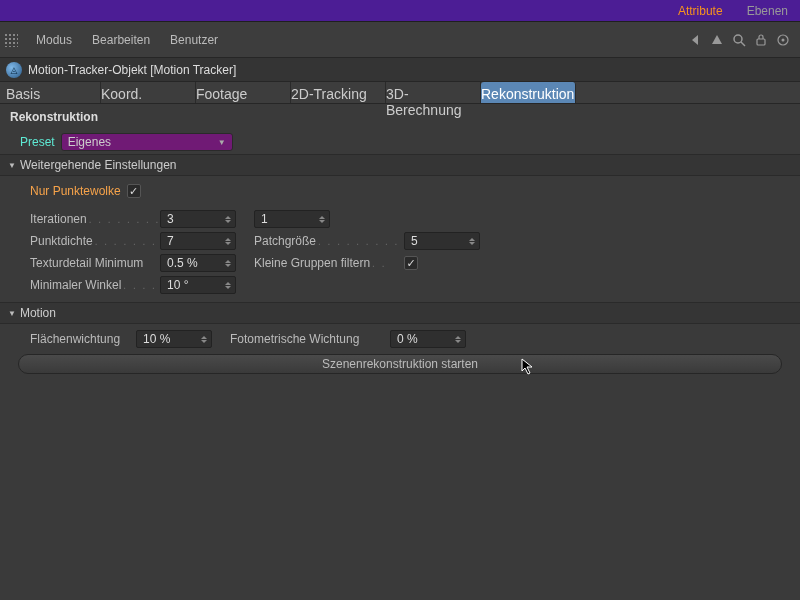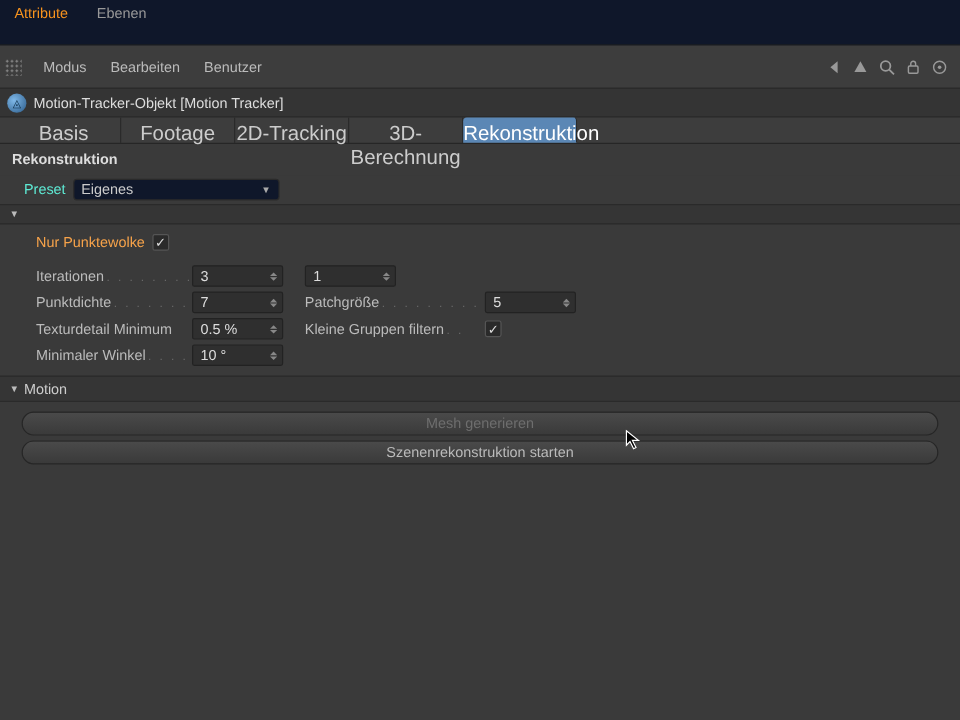--- a/index.html
+++ b/index.html
@@ -1,44 +1,44 @@
 <!DOCTYPE html>
 <html><head>
 <meta charset="utf-8">
 <style>
   * { box-sizing: border-box; margin: 0; padding: 0; font-family: -apple-system, "Helvetica Neue", Arial, sans-serif; }
   html, body { width: 800px; height: 600px; background: #3a3a3a; color: #bfbfbf; font-size: 12px; overflow: hidden; }
 
-  .top-tabs { display: flex; background: #0f172a; height: 38px; border-bottom: 1px solid #1f1f1f; }
+  .top-tabs { display: flex; background: #4c1d95; height: 22px; border-bottom: 1px solid #1f1f1f; justify-content: flex-end; }
   .top-tab { padding: 4px 12px 0 12px; color: #999; cursor: default; }
   .top-tab.active { color: #f7931e; }
 
   .menubar { display: flex; align-items: center; height: 36px; background: #3d3d3d; border-bottom: 1px solid #262626; padding: 0 4px; }
   .grid-icon { width: 14px; height: 14px; display: inline-block; margin-right: 8px;
     background-image: radial-gradient(#888 1px, transparent 1px);
     background-size: 4px 4px; }
   .menu-item { padding: 0 10px; color: #bbb; cursor: default; }
   .menubar-spacer { flex: 1; }
   .menubar-icons { display: flex; align-items: center; gap: 8px; padding-right: 6px; color: #999; }
   .menubar-icons span, .menubar-icons svg { width: 14px; height: 14px; display: inline-flex; align-items: center; justify-content: center; }
 
   .object-row { display: flex; align-items: center; height: 24px; background: #343434; border-bottom: 1px solid #262626; padding-left: 6px; }
   .obj-icon { width: 16px; height: 16px; border-radius: 50%; background: radial-gradient(circle at 35% 35%, #7fb8e8, #2a5a88); display: flex; align-items: center; justify-content: center; margin-right: 6px; font-size: 9px; color: #0a2a44; }
   .obj-title { color: #ddd; }
 
   .sub-tabs { display: flex; height: 22px; background: #3d3d3d; border-bottom: 1px solid #262626; }
-  .sub-tab { width: 95px; text-align: center; padding-top: 4px; color: #ccc; border-right: 1px solid #2a2a2a; cursor: default; font-size: 17px; }
+  .sub-tab { width: 95px; text-align: left; padding-top: 4px; color: #ccc; border-right: 1px solid #2a2a2a; cursor: default; font-size: 14px; }
   .sub-tab.first { margin-left: 6px; }
   .sub-tab.active { background: #5b87b5; color: #fff; border-radius: 3px 3px 0 0; }
 
   .section-title { background: #3a3a3a; padding: 6px 10px 6px 10px; font-weight: 600; color: #ddd; }
 
   .row { display: flex; align-items: center; padding: 3px 10px 3px 20px; gap: 6px; }
   .label { color: #5eead4; }
-  .preset-select { flex: 0 0 172px; height: 18px; background: #0f172a; border: 1px solid #2a2a2a; color: #ccc; display: flex; align-items: center; justify-content: space-between; padding: 0 6px; border-radius: 3px; }
+  .preset-select { flex: 0 0 172px; height: 18px; background: #701a75; border: 1px solid #2a2a2a; color: #ccc; display: flex; align-items: center; justify-content: space-between; padding: 0 6px; border-radius: 3px; }
   .preset-select .tri { font-size: 8px; color: #aaa; }
 
   .group-header { display: flex; align-items: center; background: #353535; padding: 3px 6px 3px 8px; border-top: 1px solid #2a2a2a; border-bottom: 1px solid #2a2a2a; }
   .group-header .tri { font-size: 8px; margin-right: 4px; color: #bbb; }
   .group-header .gh-label { color: #ccc; }
 
   .param-block { padding: 4px 0 6px 0; }
   .param-row { display: flex; align-items: center; padding: 2px 28px 2px 30px; height: 22px; }
   .param-row.orange .param-label-text { color: #f7a34a; }
   .param-label { width: 130px; display: flex; align-items: baseline; overflow: hidden; white-space: nowrap; }
@@ -105,38 +105,40 @@
   </div>
 </div>
 
 <div class="object-row">
   <div class="obj-icon">◬</div>
   <div class="obj-title">Motion-Tracker-Objekt [Motion Tracker]</div>
 </div>
 
 <div class="sub-tabs">
   <div class="sub-tab first">Basis</div>
+  <div class="sub-tab">Koord.</div>
   <div class="sub-tab">Footage</div>
   <div class="sub-tab">2D-Tracking</div>
   <div class="sub-tab">3D-Berechnung</div>
   <div class="sub-tab active">Rekonstruktion</div>
 </div>
 
 <div class="section-title">Rekonstruktion</div>
 
 <div class="row">
   <span class="label">Preset</span>
   <div class="preset-select">
     <span>Eigenes</span>
     <span class="tri">▼</span>
   </div>
 </div>
 
 <div class="group-header">
   <span class="tri">▼</span>
+  <span class="gh-label">Weitergehende Einstellungen</span>
 </div>
 
 <div class="param-block">
   <div class="param-row orange">
     <div class="param-label" style="width:auto">
       <span class="param-label-text">Nur Punktewolke</span>
     </div>
     <div class="checkbox" style="margin-left:6px">✓</div>
   </div>
 
@@ -205,22 +207,38 @@
       </div>
   </div>
 </div>
 
 <div class="group-header">
   <span class="tri">▼</span>
   <span class="gh-label">Motion</span>
 </div>
 
 <div class="param-block">
-
-  <div class="big-button disabled">Mesh generieren</div>
+  <div class="param-row">
+    <div class="param-label" style="width:106px">
+      <span class="param-label-text">Flächenwichtung</span>
+    </div>
+    <div class="num-field">
+        <span>10 %</span>
+        <span class="spin"></span>
+      </div>
+    <div class="gap-col"></div>
+    <div class="param-label2" style="width:160px">
+      <span class="param-label-text">Fotometrische Wichtung</span>
+    </div>
+    <div class="num-field">
+        <span>0 %</span>
+        <span class="spin"></span>
+      </div>
+  </div>
+
   <div class="big-button">Szenenrekonstruktion starten</div>
 </div>
 
 <div class="cursor" style="left:521px; top:358px">
   <svg viewBox="0 0 14 18">
       <path d="M1 1 L1 13 L4 10 L7 16 L9 15 L6 9 L11 9 Z" fill="#000" stroke="#fff" stroke-width="1"></path>
     </svg>
 </div>
 
 </body></html>

